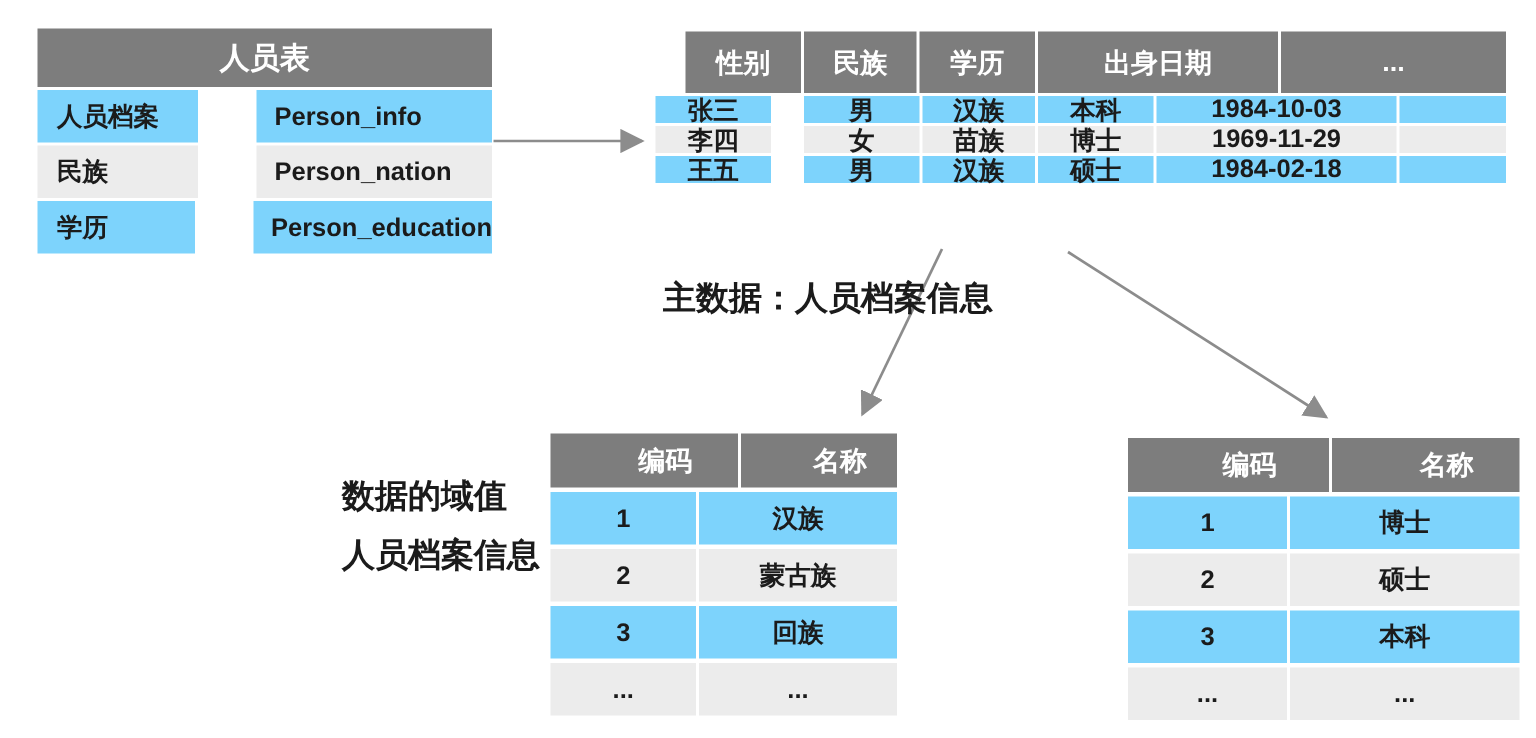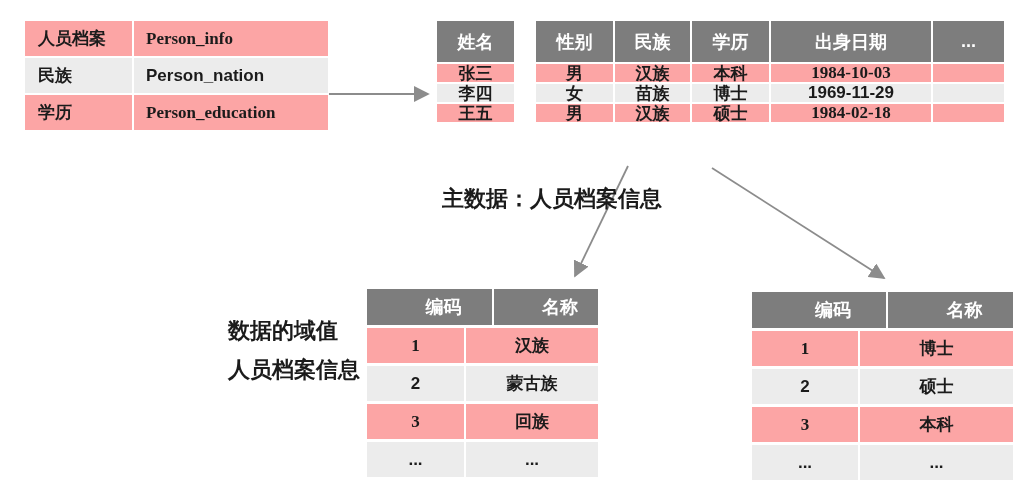--- a/index.html
+++ b/index.html
@@ -8,29 +8,29 @@
     font-family:"Liberation Sans","DejaVu Sans",sans-serif;
     font-weight:700;color:#1b1b1b;overflow:hidden;
   }
   .arrows{position:absolute;left:0;top:0;width:1024px;height:492px;z-index:1;}
   .tbl{position:absolute;z-index:2;}
   .hdr{background:#7d7d7d;color:#ffffff;display:flex;align-items:center;justify-content:center;}
   .hdr-row{display:flex;gap:2px;}
   .hdr-cell{background:#7d7d7d;color:#ffffff;display:flex;align-items:center;justify-content:center;}
   .row{display:flex;gap:2px;margin-top:2px;}
   .cell{display:flex;align-items:center;justify-content:center;}
-  .dark .cell{background:#fca5a5;font-family:Liberation Serif, serif;}
+  .dark .cell{background:#7dd3fc;}
   .light .cell{background:#ececec;}
 
   
   .schema{left:25px;top:19px;width:303px;}
   .schema .hdr{height:39px;font-size:20px;}
   .schema .row{height:35px;}
   .schema .c0{width:107px;justify-content:flex-start;padding-left:13px;box-sizing:border-box;font-size:17px;}
-  .schema .c1{flex:1;justify-content:flex-start;padding-left:12px;box-sizing:border-box;font-size:17px;}
+  .schema .c1{flex:1;justify-content:flex-start;padding-left:12px;box-sizing:border-box;font-size:17px;margin-left:37px;}
 
   
   .master{left:437px;top:21px;width:567px;}
   .master .hdr-cell{height:41px;font-size:18px;}
   .master .row{height:18px;font-size:17px;}
   .master .mc0{width:77px;}
   .master .mc1{width:77px;margin-left:20px;}
   .master .mc2{width:75px;}
   .master .mc3{width:77px;}
   .master .mc4{width:160px;}
@@ -60,37 +60,37 @@
       <marker id="ah" markerWidth="10" markerHeight="9" refX="8" refY="4.5" orient="auto">
         <path d="M0,0 L9,4.5 L0,9 z" fill="#8c8c8c"></path>
       </marker>
     </defs>
     <line x1="329" y1="94" x2="428" y2="94" stroke="#8c8c8c" stroke-width="1.8" marker-end="url(#ah)"></line>
     <line x1="628" y1="166" x2="575" y2="276" stroke="#8c8c8c" stroke-width="1.8" marker-end="url(#ah)"></line>
     <line x1="712" y1="168" x2="884" y2="278" stroke="#8c8c8c" stroke-width="1.8" marker-end="url(#ah)"></line>
   </svg>
 
   <div class="tbl schema">
+    <div class="hdr">人员表</div>
     <div class="row dark">
       <div class="cell c0">人员档案</div>
       <div class="cell c1">Person_info</div>
     </div>
     <div class="row light">
       <div class="cell c0">民族</div>
       <div class="cell c1">Person_nation</div>
     </div>
     <div class="row dark">
       <div class="cell c0">学历</div>
       <div class="cell c1">Person_education</div>
     </div>
   </div>
 
   <div class="tbl master">
     <div class="hdr-row">
-      <div class="hdr-cell mc0">姓名</div>
       <div class="hdr-cell mc1">性别</div>
       <div class="hdr-cell mc2">民族</div>
       <div class="hdr-cell mc3">学历</div>
       <div class="hdr-cell mc4">出身日期</div>
       <div class="hdr-cell mc5">...</div>
     </div>
     <div class="row dark">
       <div class="cell mc0">张三</div>
       <div class="cell mc1">男</div>
       <div class="cell mc2">汉族</div>

